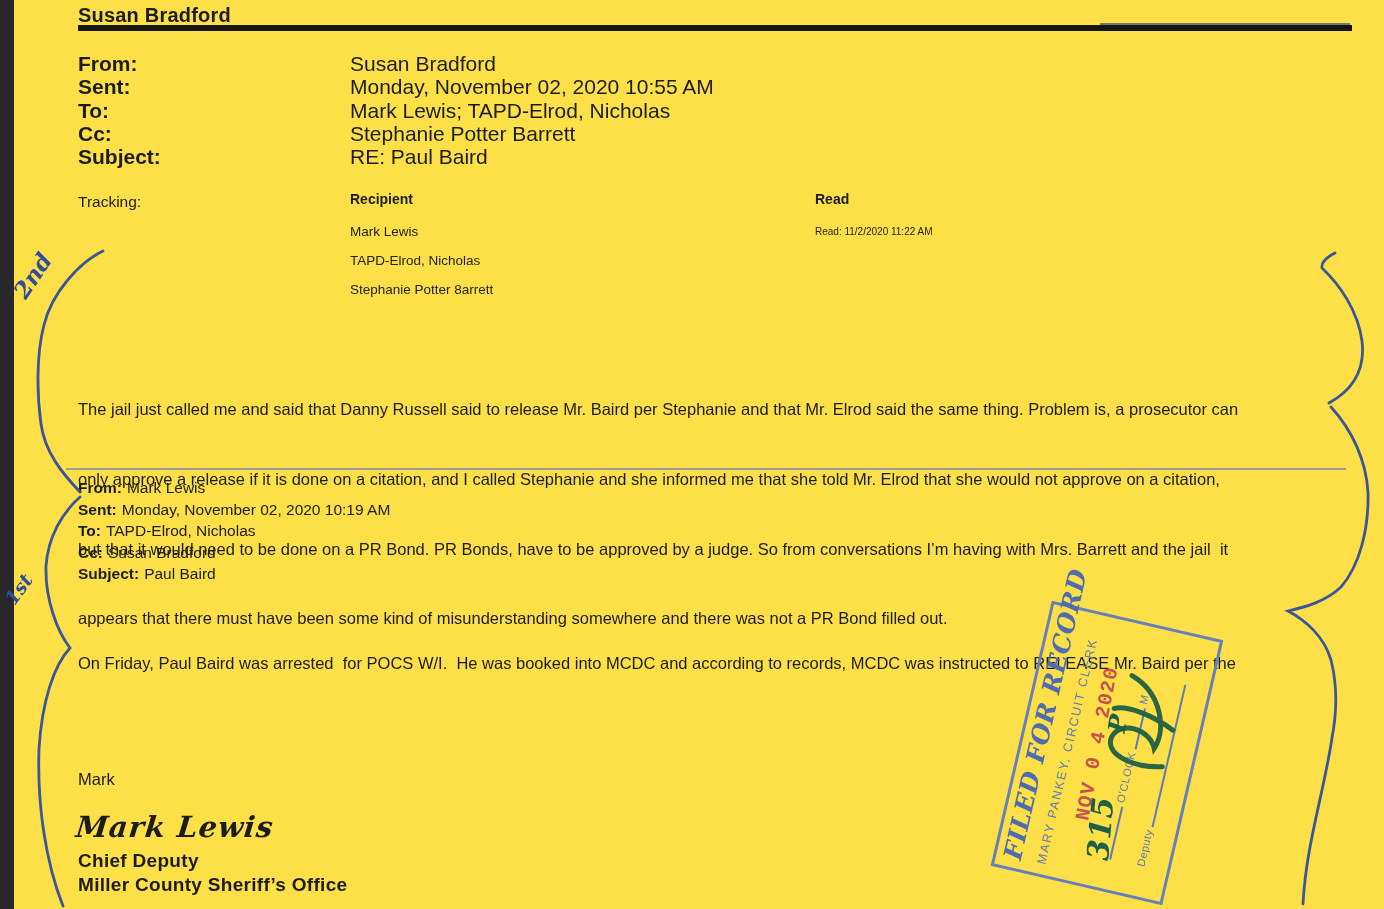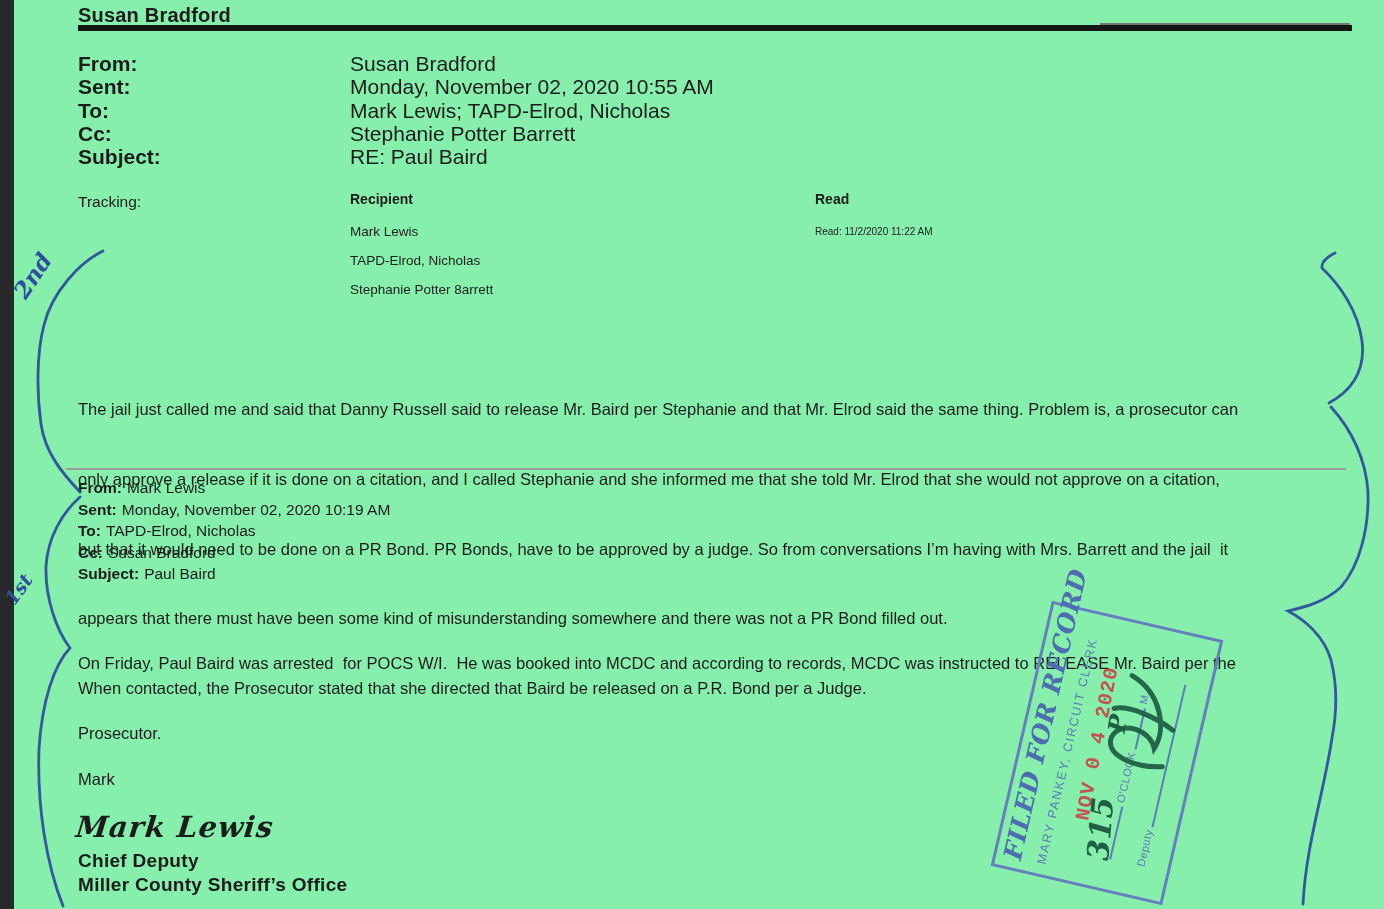--- a/index.html
+++ b/index.html
@@ -1,16 +1,16 @@
 <!DOCTYPE html>
 <html><head>
 <meta charset="utf-8">
 <style>
   html,body{margin:0;padding:0;background:#e8e8e8;}
-  .page{position:relative;width:1384px;height:909px;background:#86efac;overflow:hidden;
+  .page{position:relative;width:1384px;height:909px;background:#fde047;overflow:hidden;
         font-family:"Liberation Sans",sans-serif;color:#1c1c1c;}
   .scan-edge{position:absolute;left:0;top:0;width:14px;height:909px;background:#29292c;}
 
   .page-title{position:absolute;left:78px;top:4px;font-size:20px;font-weight:bold;letter-spacing:.2px;}
   .title-rule{position:absolute;left:78px;top:25px;width:1274px;height:6px;background:#151515;}
   .title-rule-tail{position:absolute;left:1100px;top:23px;width:250px;height:2px;background:#777;}
 
   .h-fields{position:absolute;left:78px;top:52px;font-size:21px;line-height:23.3px;}
   .h-row{white-space:pre;}
   .h-label{display:inline-block;width:272px;font-weight:bold;}
@@ -111,23 +111,21 @@
   <div class="h2-fields">
     <div class="h2-row"><b>From:</b><span>Mark Lewis</span></div>
     <div class="h2-row"><b>Sent:</b><span>Monday, November 02, 2020 10:19 AM</span></div>
     <div class="h2-row"><b>To:</b><span>TAPD-Elrod, Nicholas</span></div>
     <div class="h2-row"><b>Cc:</b><span>Susan Bradford</span></div>
     <div class="h2-row"><b>Subject:</b><span>Paul Baird</span></div>
   </div>
 
   <div class="p2 p2-1">
     <div>On Friday, Paul Baird was arrested  for POCS W/I.  He was booked into MCDC and according to records, MCDC was instructed to RELEASE Mr. Baird per the</div>
-    <div>Prosecutor.</div>
   </div>
-  <div class="p2 p2-2">When contacted, the Prosecutor stated that she directed that Baird be released on a P.R. Bond per a Judge.</div>
   <div class="p2 closing">Mark</div>
 
   <div class="sig-script">Mark Lewis</div>
   <div class="sig-line sig-title">Chief Deputy</div>
   <div class="sig-line sig-org">Miller County Sheriff’s Office</div>
 
   <div class="stamp">
     <div class="stamp-l1">FILED FOR RECORD</div>
     <div class="stamp-l2">MARY PANKEY, CIRCUIT CLERK</div>
     <div class="stamp-date">NOV 0 4 2020</div>

